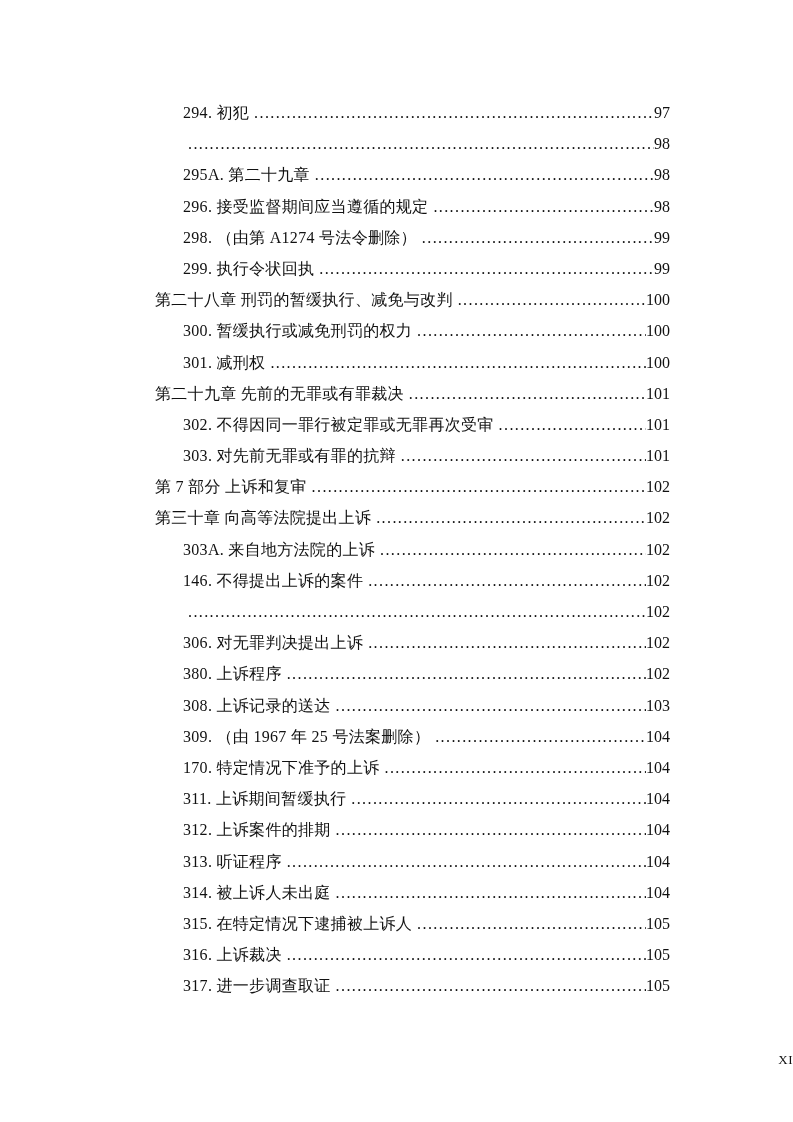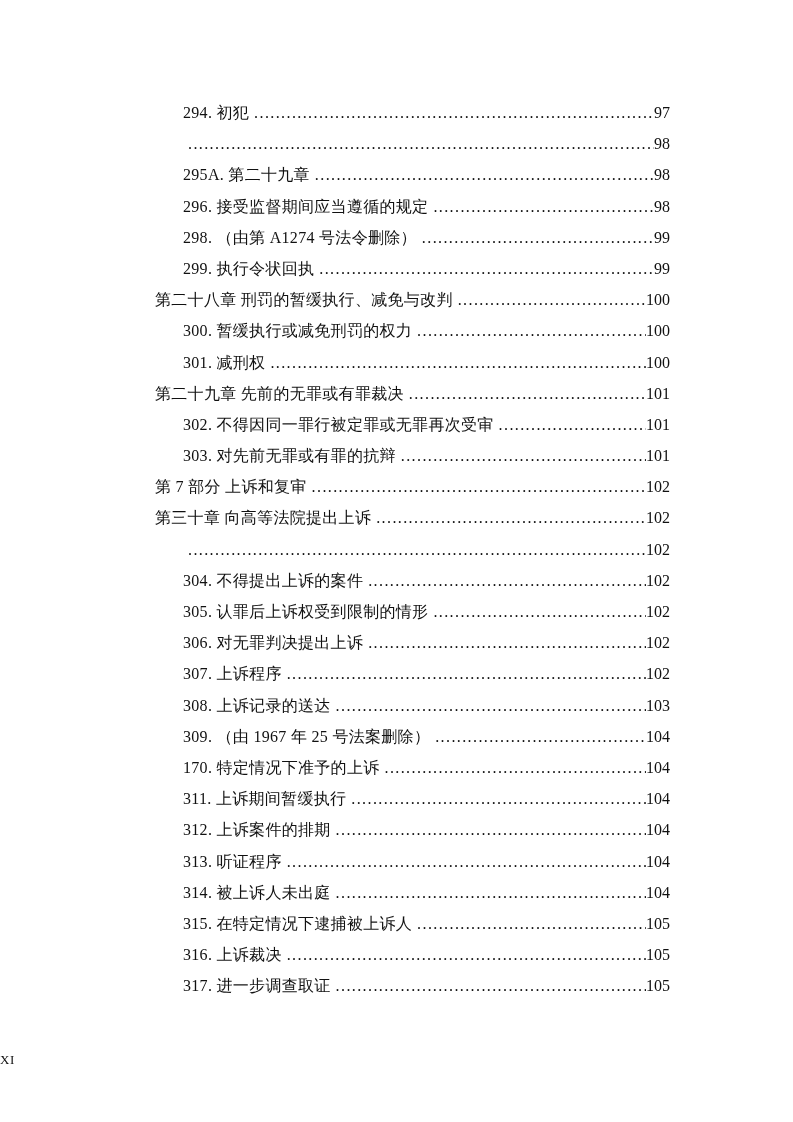--- a/index.html
+++ b/index.html
@@ -48,21 +48,21 @@
   }
   .pagenum {
     flex: 0 0 auto;
     text-align: center;
   }
   .footer {
     position: absolute;
     left: 0;
     right: 0;
     top: 1052px;
-    text-align: left;
+    text-align: right;
     font-size: 13px;
     letter-spacing: 0.5px;
     color: #111111;
   }
 </style>
 </head>
 <body>
 
 <div class="page">
   <div class="toc" id="toc-list">
@@ -129,40 +129,40 @@
     <span class="label">第 7 部分 上诉和复审</span>
     <span class="leader">............................................................................................................................................................................................................................</span>
     <span class="pagenum">102</span>
   </div>
       <div class="row">
     <span class="label">第三十章 向高等法院提出上诉</span>
     <span class="leader">............................................................................................................................................................................................................................</span>
     <span class="pagenum">102</span>
   </div>
       <div class="row row--section">
-    <span class="leader">............................................................................................................................................................................................................................</span>
-    <span class="pagenum">102</span>
-  </div>
-      <div class="row row--section">
-    <span class="label">304. 不得提出上诉的案件</span>
-    <span class="leader">............................................................................................................................................................................................................................</span>
-    <span class="pagenum">102</span>
-  </div>
-      <div class="row row--section">
-    <span class="label">305. 认罪后上诉权受到限制的情形</span>
+    <span class="label">303A. 来自地方法院的上诉</span>
+    <span class="leader">............................................................................................................................................................................................................................</span>
+    <span class="pagenum">102</span>
+  </div>
+      <div class="row row--section">
+    <span class="label">146. 不得提出上诉的案件</span>
+    <span class="leader">............................................................................................................................................................................................................................</span>
+    <span class="pagenum">102</span>
+  </div>
+      <div class="row row--section">
     <span class="leader">............................................................................................................................................................................................................................</span>
     <span class="pagenum">102</span>
   </div>
       <div class="row row--section">
     <span class="label">306. 对无罪判决提出上诉</span>
     <span class="leader">............................................................................................................................................................................................................................</span>
     <span class="pagenum">102</span>
   </div>
       <div class="row row--section">
-    <span class="label">307. 上诉程序</span>
+    <span class="label">380. 上诉程序</span>
     <span class="leader">............................................................................................................................................................................................................................</span>
     <span class="pagenum">102</span>
   </div>
       <div class="row row--section">
     <span class="label">308. 上诉记录的送达</span>
     <span class="leader">............................................................................................................................................................................................................................</span>
     <span class="pagenum">103</span>
   </div>
       <div class="row row--section">
     <span class="label">309. （由 1967 年 25 号法案删除） </span>

